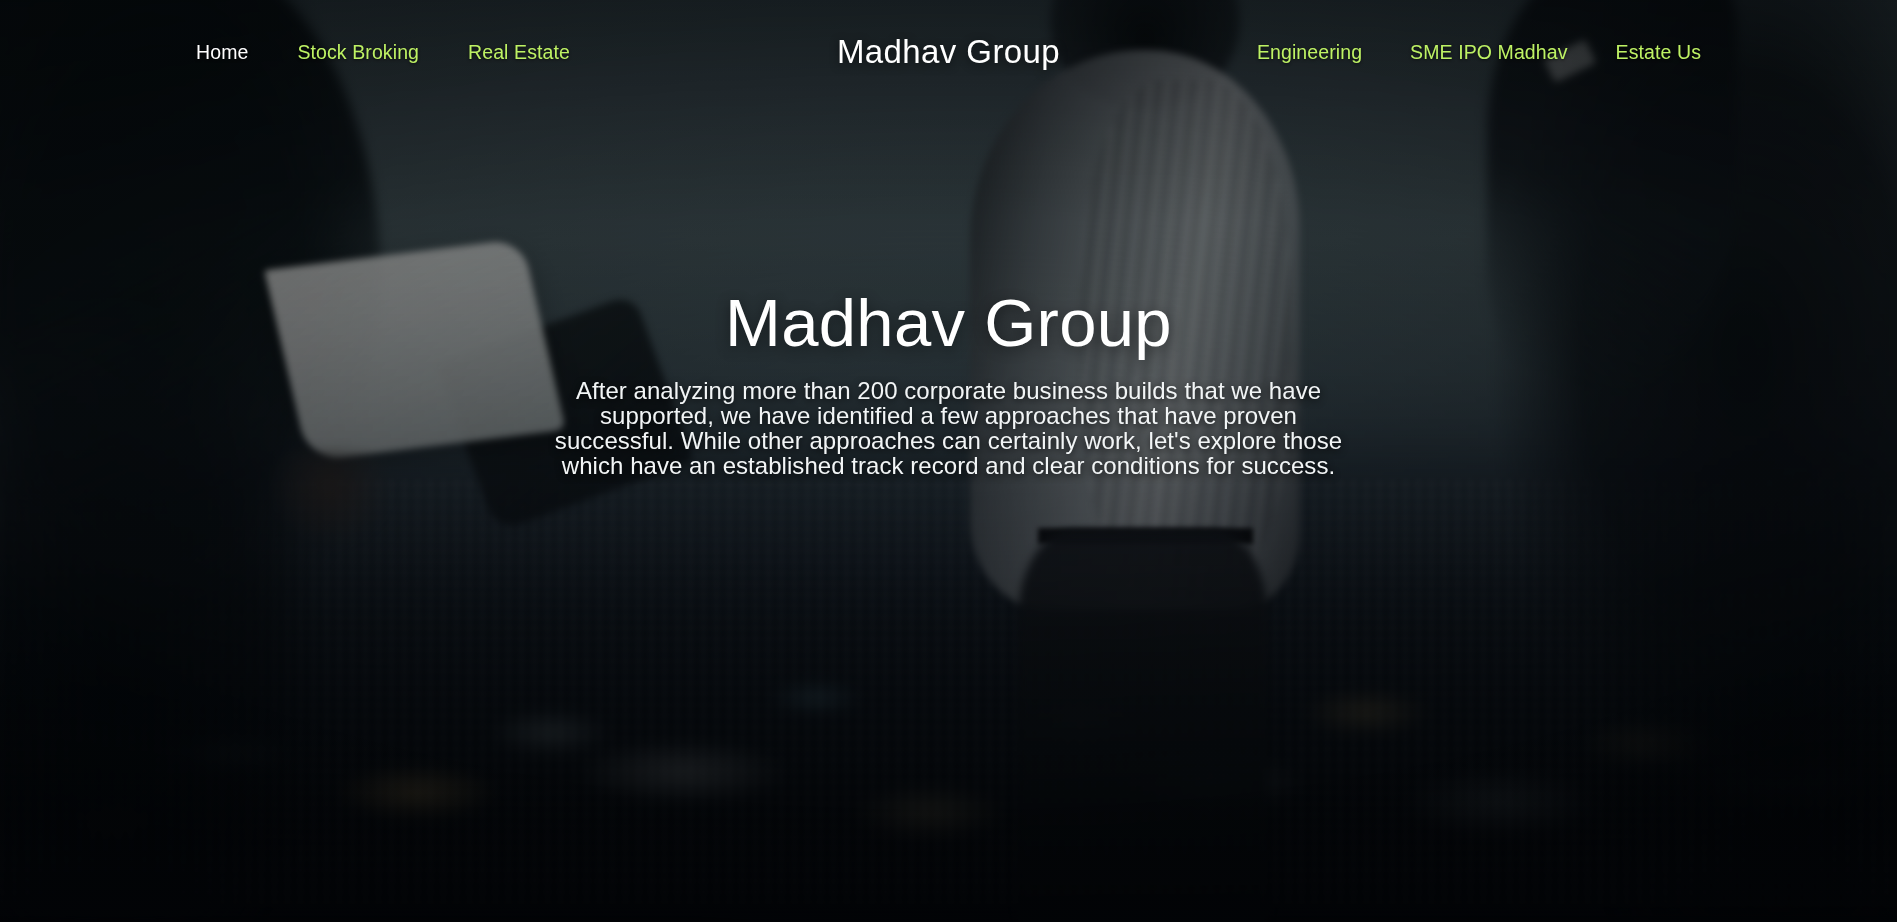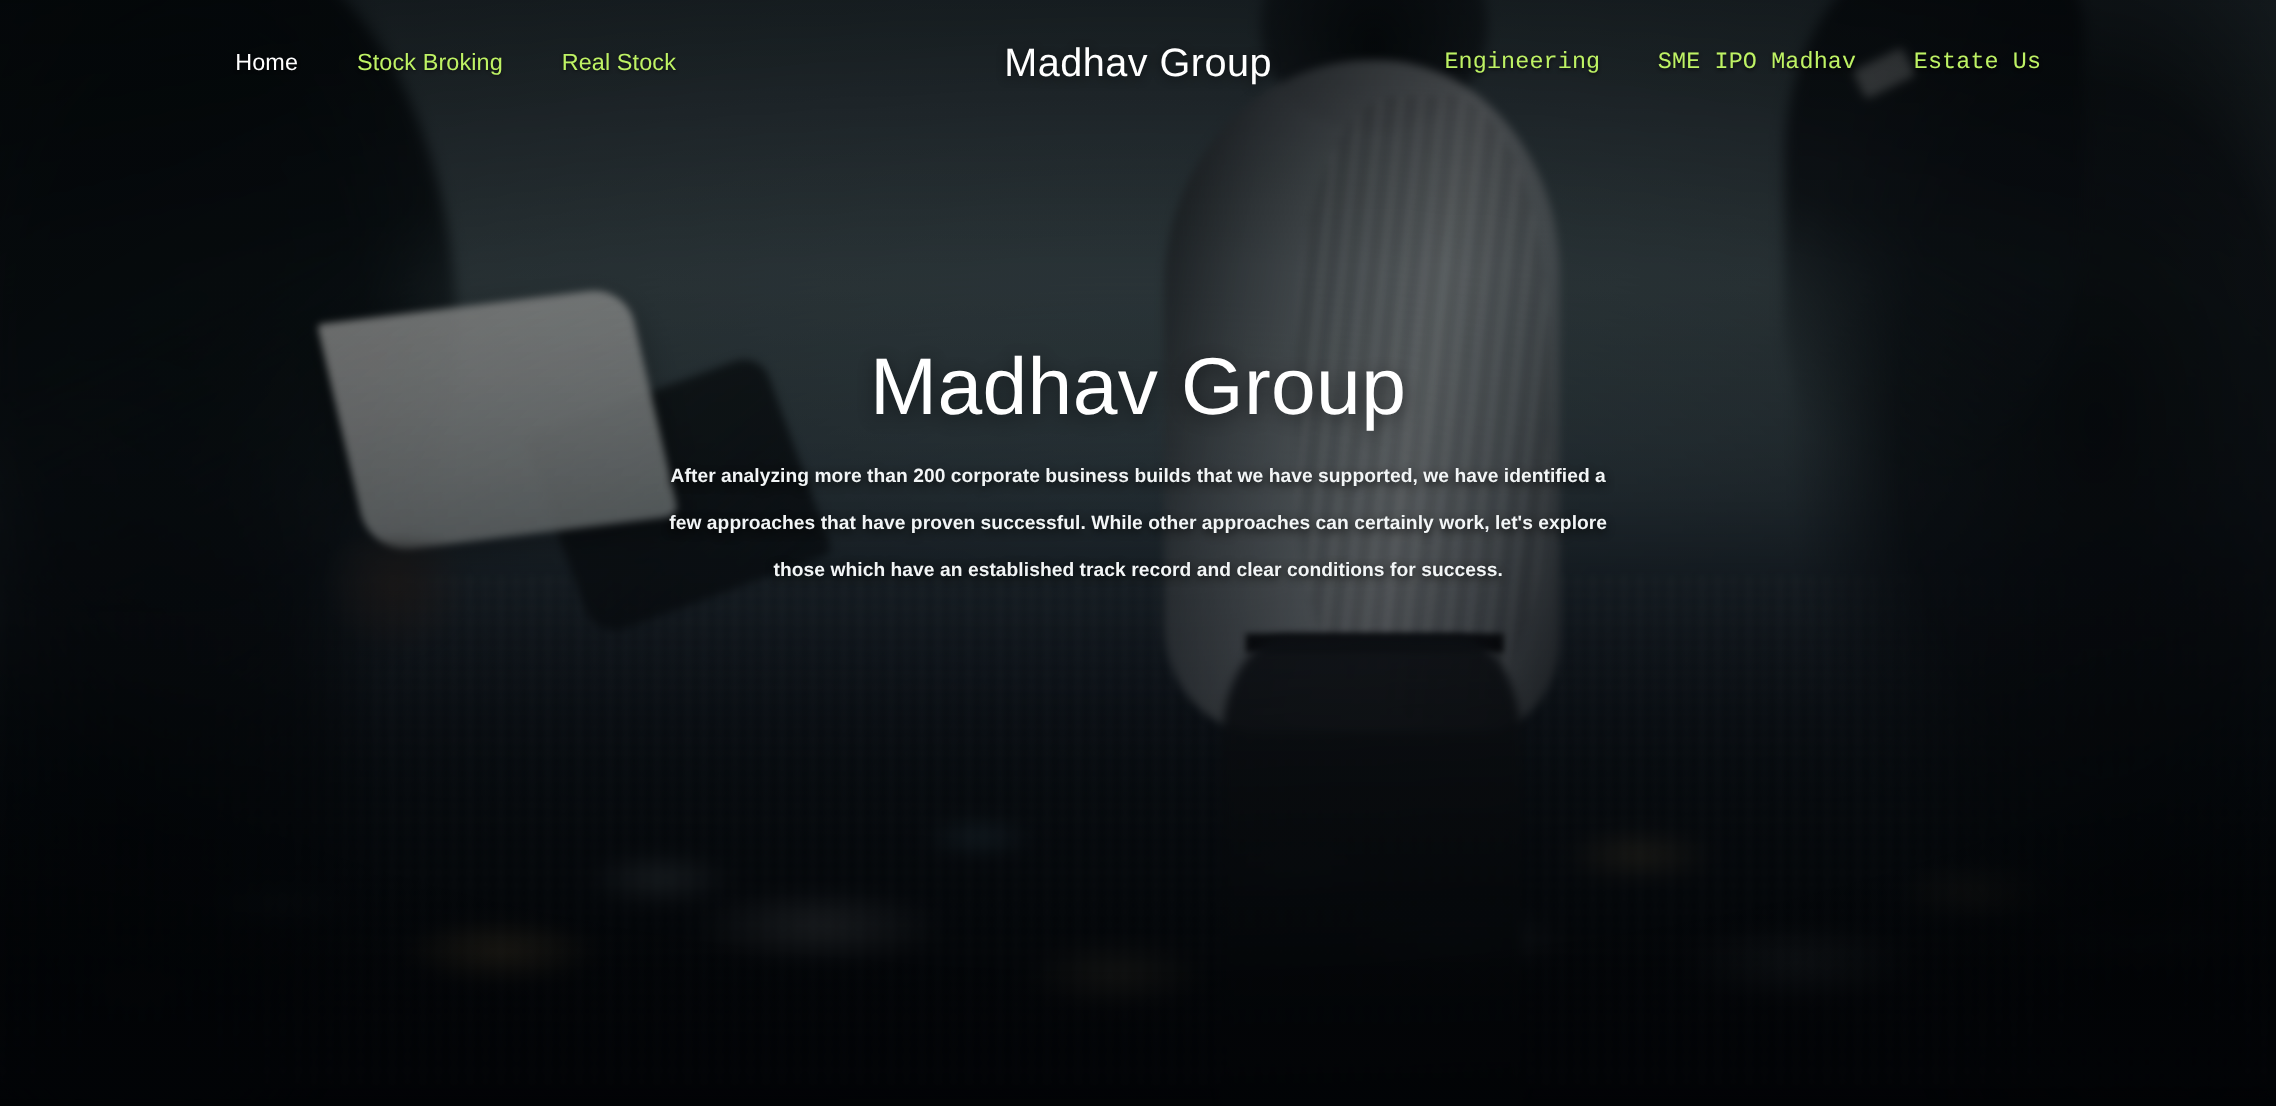--- a/index.html
+++ b/index.html
@@ -196,21 +196,21 @@
   
   .navbar {
     position:absolute; top:0; left:0; right:0;
     height:104px;
     display:flex; align-items:center;
     padding:0 196px;
     z-index:10;
   }
   .nav-group { display:flex; align-items:center; }
   .nav-left  { gap:49px; flex:0 0 auto; }
-  .nav-right { gap:48px; margin-left:auto;font-family:Liberation Mono, monospace; }
+  .nav-right { gap:48px; margin-left:auto; }
   .nav-link {
     color:#bef264;
     font-size:19.5px;
     letter-spacing:.1px;
     text-decoration:none;
     white-space:nowrap;
     cursor:pointer;
     text-shadow:0 1px 3px rgba(0,0,0,.55);
   }
   .nav-link.active { color:#ffffff; }
@@ -241,25 +241,24 @@
     color:#ffffff;
     font-size:67px;
     font-weight:300;
     line-height:1.08;
     letter-spacing:.3px;
     margin-bottom:19px;
     text-shadow:0 3px 14px rgba(0,0,0,.45);
   }
   .hero-desc {
     color:#f2f5f6;
-    font-size:16px;
-    line-height:39px;
+    font-size:24px;
+    line-height:25px;
     letter-spacing:.05px;
     text-shadow:0 2px 7px rgba(0,0,0,.75);
-    font-weight:bold;
   }
   .cta-wrap { margin-top:28px; }
   .cta-button {
     display:inline-flex;
     align-items:center; justify-content:center;
     min-width:189px; height:71px;
     padding:0 30px;
     background:transparent;
     border:1px solid rgba(233,238,240,.85);
     border-radius:5px;
@@ -302,21 +301,21 @@
     <div class="cuff-right"></div>
   </div>
 
   <div class="bg-scrim"></div>
 
   <nav class="navbar">
 
     <div class="nav-group nav-left">
       <a class="nav-link active" href="#">Home</a>
       <a class="nav-link" href="#">Stock Broking</a>
-      <a class="nav-link" href="#">Real Stock</a>
+      <a class="nav-link" href="#">Real Estate</a>
     </div>
 
     <a class="brand" href="#">Madhav Group</a>
 
     <div class="nav-group nav-right">
       <a class="nav-link" href="#">Engineering</a>
       <a class="nav-link" href="#">SME IPO Madhav</a>
       <a class="nav-link" href="#">Estate Us</a>
     </div>
 

